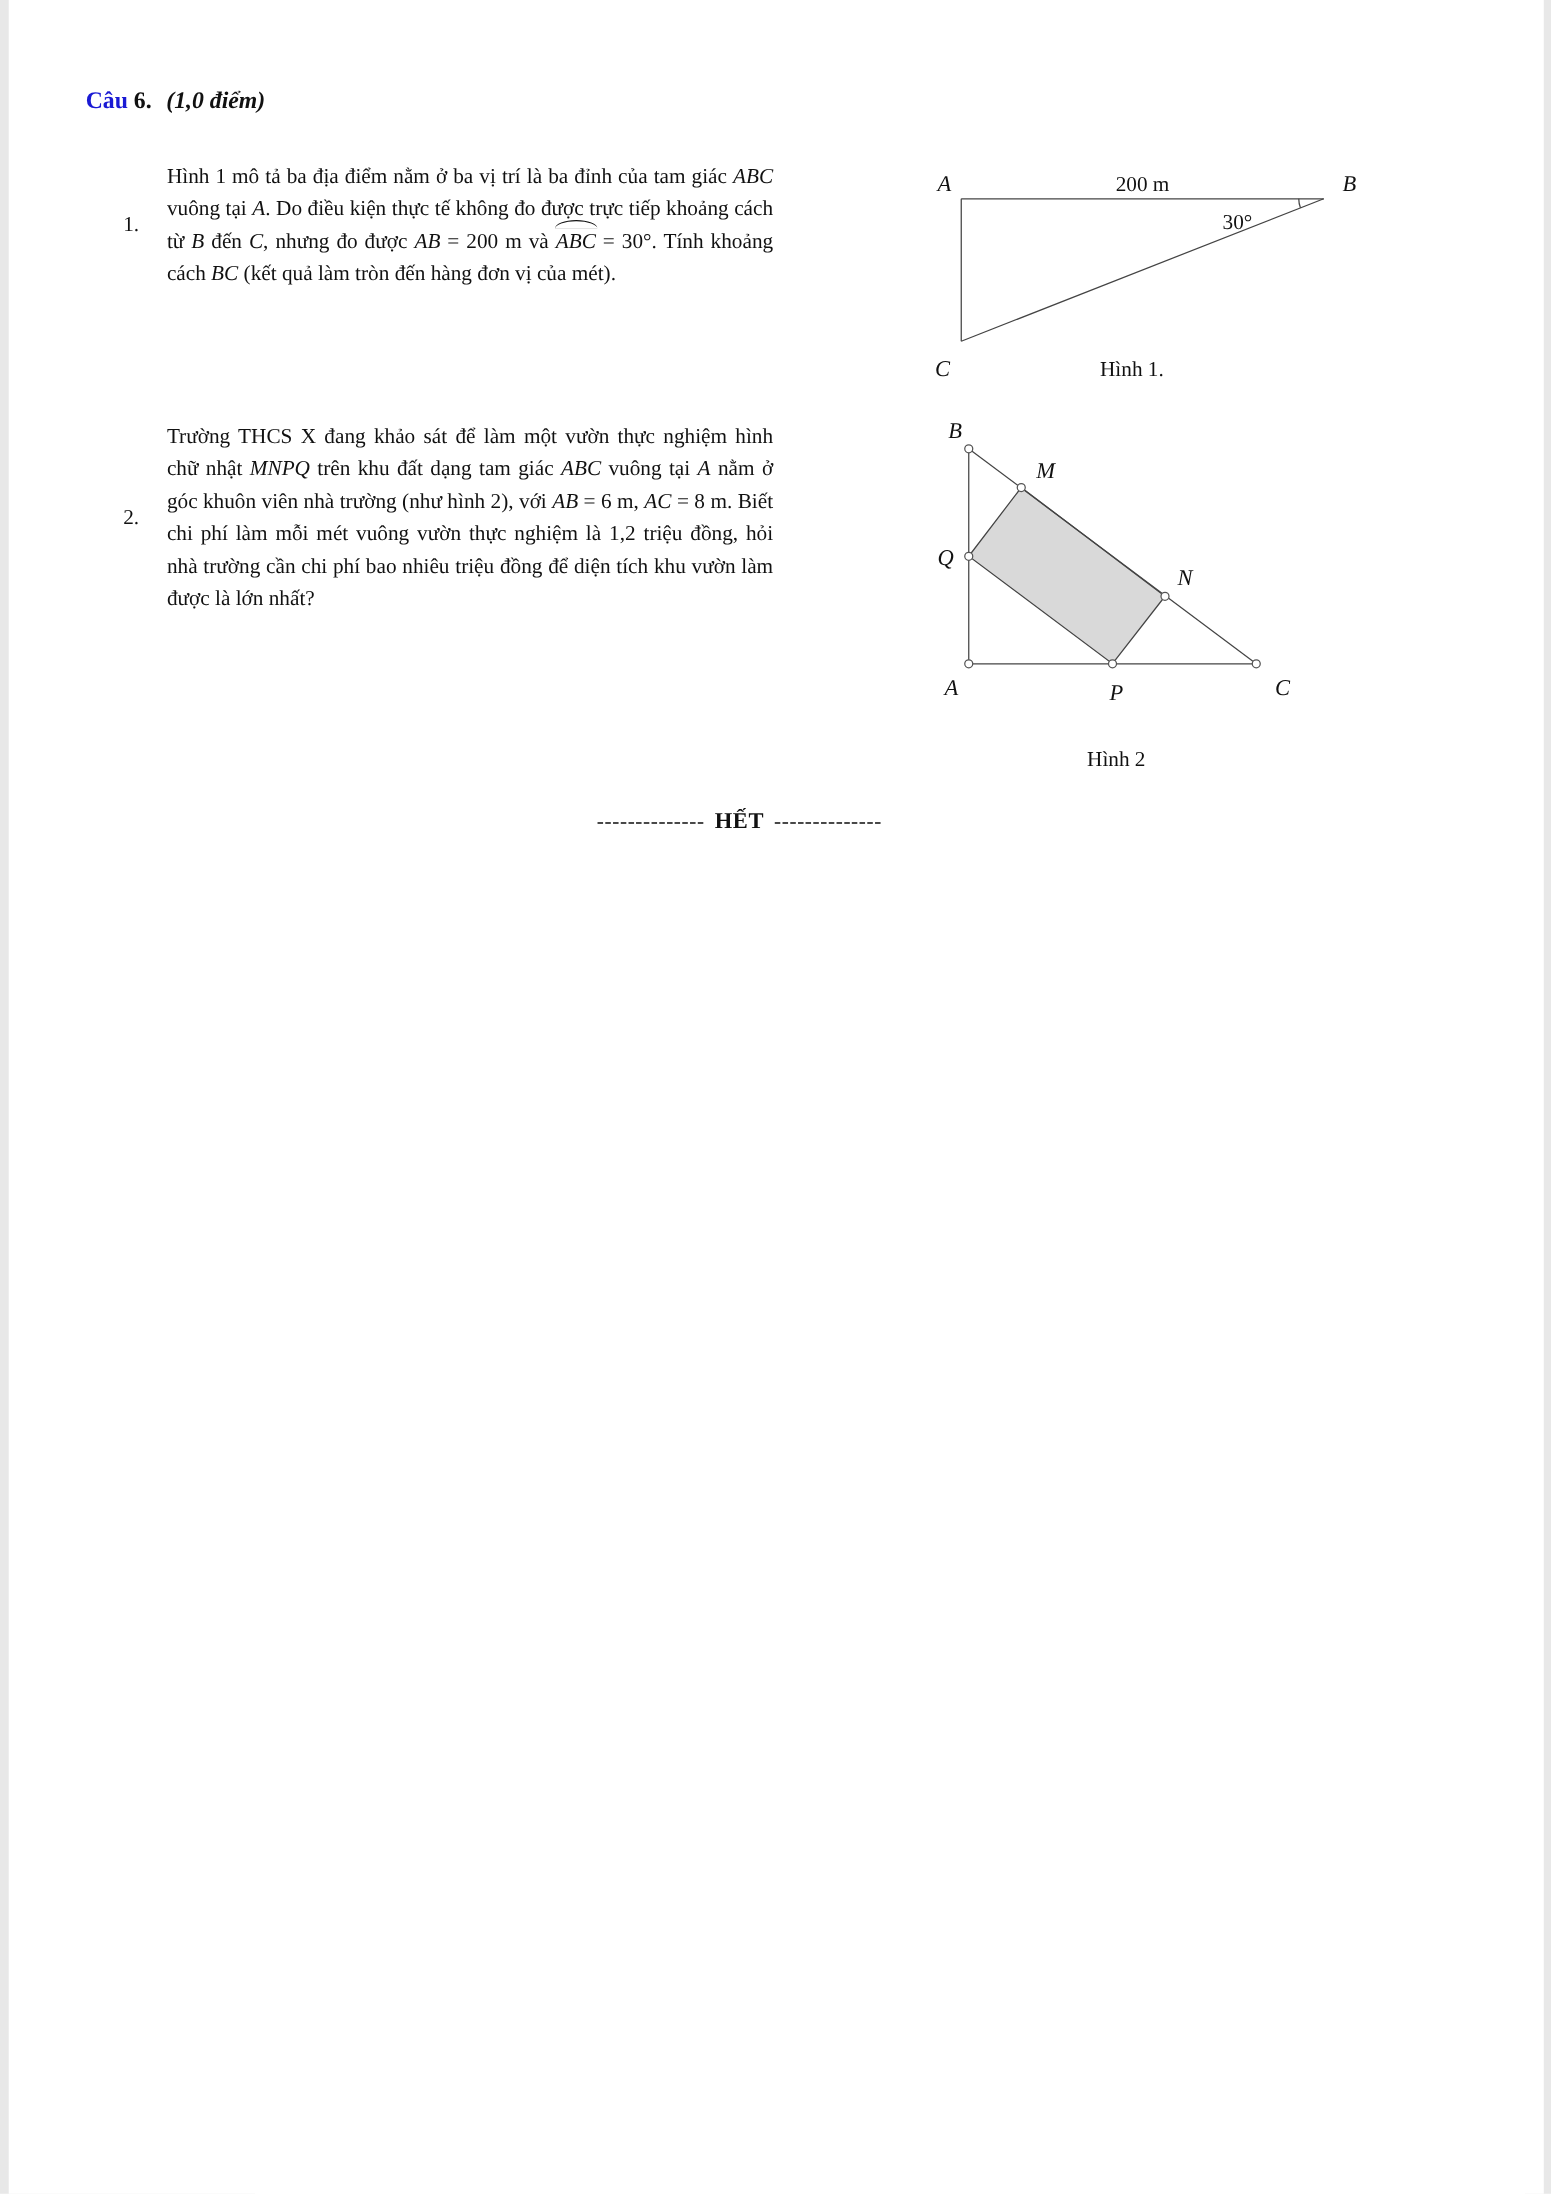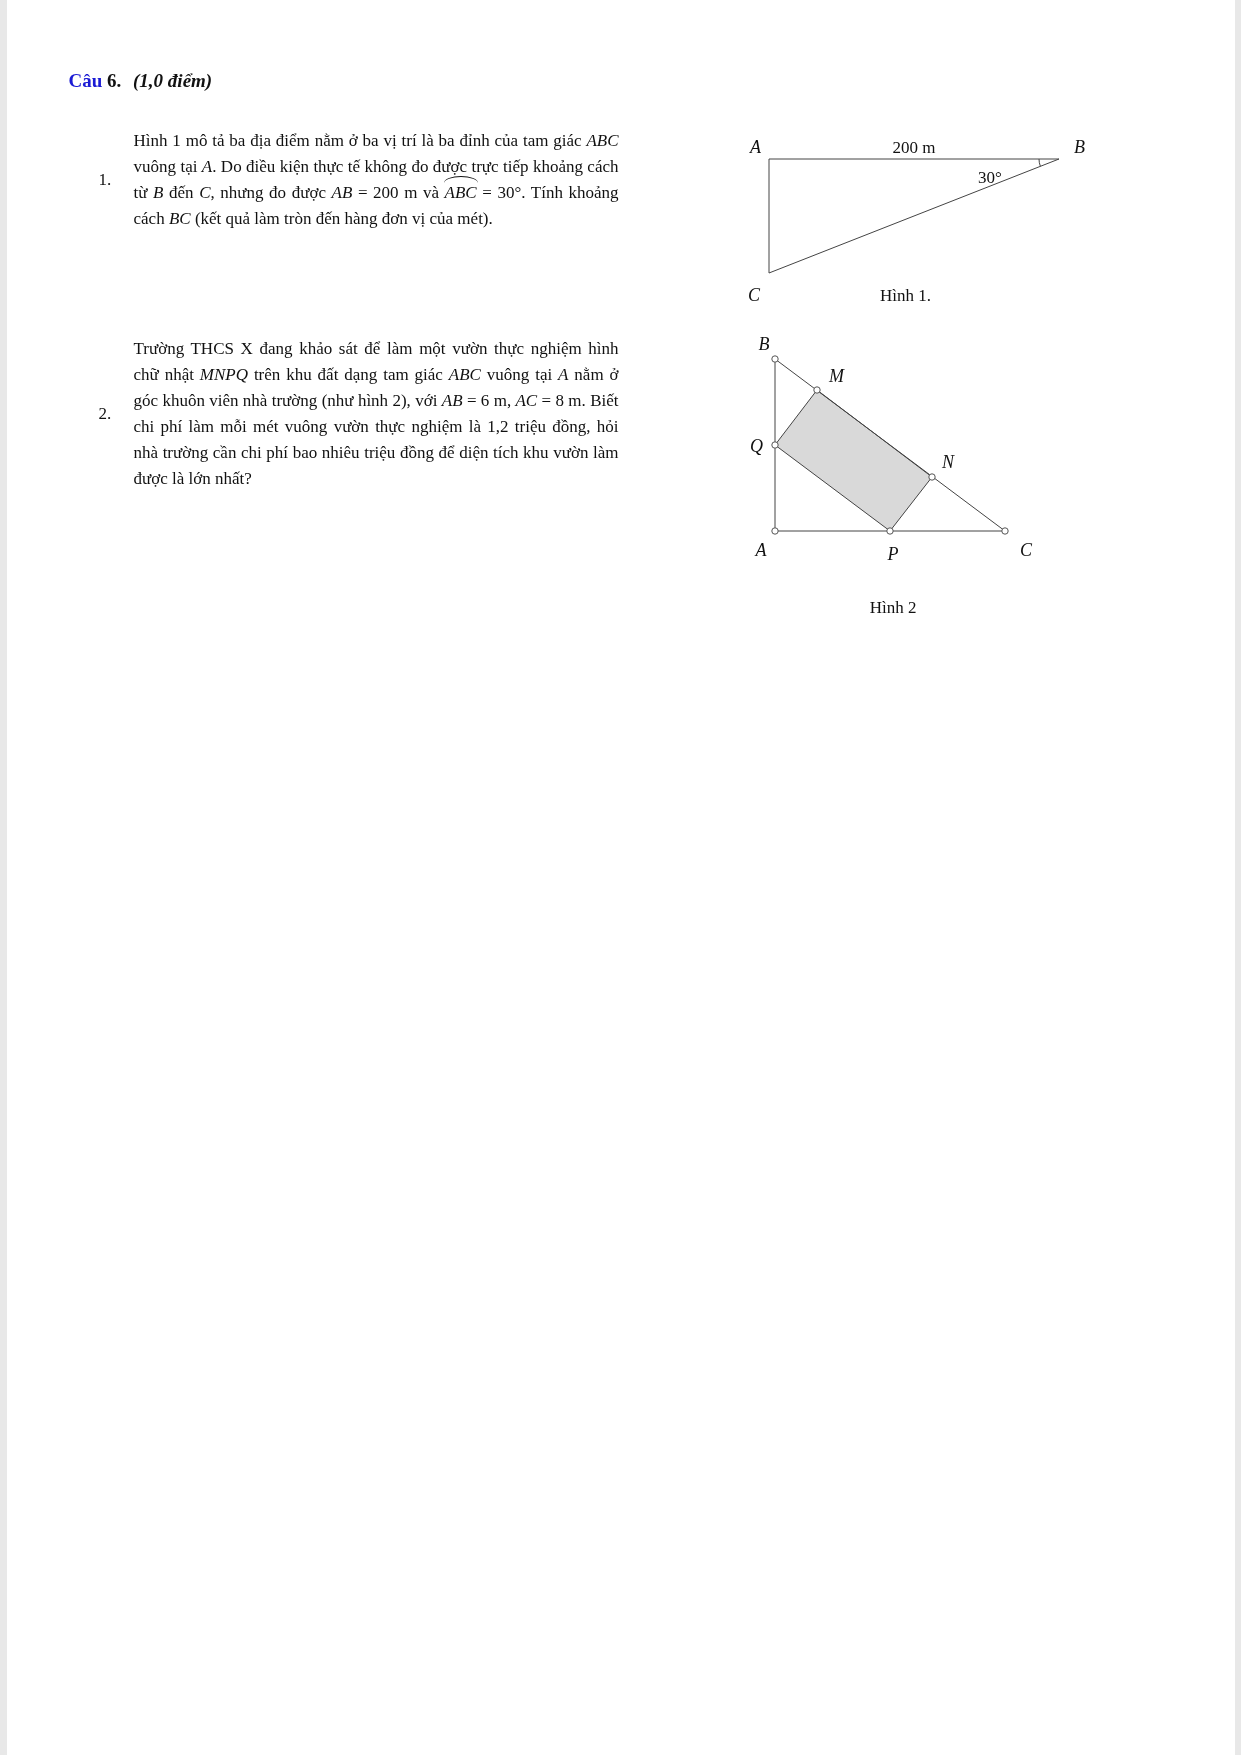--- a/index.html
+++ b/index.html
@@ -116,14 +116,17 @@
       <text class="pt" x="172" y="52" text-anchor="start">M</text>
       <text class="pt" x="106" y="122" text-anchor="end">Q</text>
       <text class="pt" x="285" y="138" text-anchor="start">N</text>
       <text class="pt" x="104" y="226" text-anchor="middle">A</text>
       <text class="pt" x="236" y="230" text-anchor="middle">P</text>
       <text class="pt" x="369" y="226" text-anchor="middle">C</text>
       <text x="236" y="283" text-anchor="middle">Hình 2</text>
     </svg>
   </div>
 
+  <div class="footer">
+    <span>--------------</span><span class="het">HẾT</span><span>--------------</span>
+  </div>
 
 </div>
 
 </body></html>

